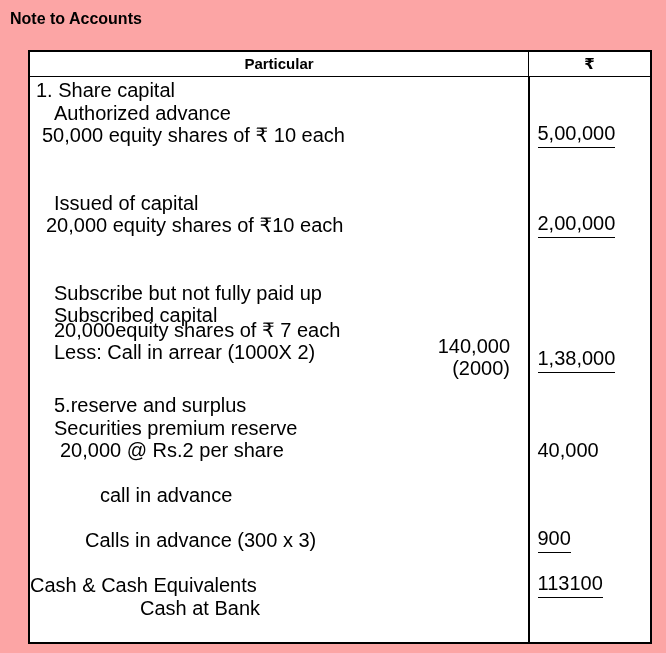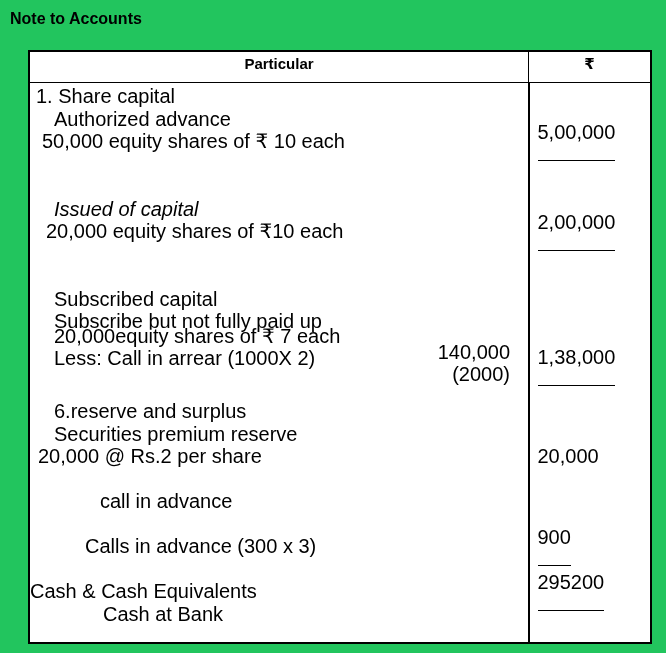--- a/index.html
+++ b/index.html
@@ -8,21 +8,21 @@
     background: #ffffff;
     width: 666px;
     height: 653px;
     font-family: "Liberation Sans", "DejaVu Sans", sans-serif;
     color: #000000;
   }
   .page {
     position: relative;
     width: 666px;
     height: 653px;
-    background: #22c55e;
+    background: #fca5a5;
     overflow: hidden;
   }
   .doc-title {
     position: absolute;
     left: 10px;
     top: 9px;
     font-size: 16px;
     font-weight: bold;
     line-height: 20px;
     color: #000000;
@@ -34,21 +34,21 @@
     width: 624px;
     height: 594px;
     border: 2px solid #000000;
     box-sizing: border-box;
     display: flex;
     flex-direction: column;
     background: #ffffff;
   }
   .thead {
     display: flex;
-    height: 31px;
+    height: 25px;
     border-bottom: 1.5px solid #000000;
     box-sizing: border-box;
     flex: 0 0 auto;
   }
   .th {
     font-weight: bold;
     font-size: 15px;
     text-align: center;
     line-height: 23px;
   }
@@ -104,21 +104,21 @@
     flex: 1 1 auto;
     padding-left: 9.5px;
     white-space: nowrap;
   }
   .amt {
     display: inline-block;
     line-height: 19px;
   }
   .amt.u {
     border-bottom: 1.5px solid #000000;
-    padding-bottom: 18px;
+    padding-bottom: 4px;
   }
 </style>
 </head>
 <body>
 
 <div class="page">
 
   <div class="doc-title">Note to Accounts</div>
 
   <div class="notes-table">
@@ -168,21 +168,21 @@
     <div class="left-cell">
       <span class="txt" style="padding-left: 0px;"></span>
       <span class="inner"></span>
     </div>
     <div class="amt-cell">
       <span class="amt"></span>
     </div>
   </div>
         <div class="row">
     <div class="left-cell">
-      <span class="txt" style="padding-left: 24px; font-style: italic;">Issued of capital</span>
+      <span class="txt" style="padding-left: 24px;">Issued of capital</span>
       <span class="inner"></span>
     </div>
     <div class="amt-cell">
       <span class="amt"></span>
     </div>
   </div>
         <div class="row">
     <div class="left-cell">
       <span class="txt" style="padding-left: 16px;">20,000 equity shares of ₹10 each</span>
       <span class="inner"></span>
@@ -204,30 +204,30 @@
     <div class="left-cell">
       <span class="txt" style="padding-left: 0px;"></span>
       <span class="inner"></span>
     </div>
     <div class="amt-cell">
       <span class="amt"></span>
     </div>
   </div>
         <div class="row">
     <div class="left-cell">
+      <span class="txt" style="padding-left: 24px;">Subscribe but not fully paid up</span>
+      <span class="inner"></span>
+    </div>
+    <div class="amt-cell">
+      <span class="amt"></span>
+    </div>
+  </div>
+        <div class="row">
+    <div class="left-cell">
       <span class="txt" style="padding-left: 24px;">Subscribed capital</span>
-      <span class="inner"></span>
-    </div>
-    <div class="amt-cell">
-      <span class="amt"></span>
-    </div>
-  </div>
-        <div class="row">
-    <div class="left-cell">
-      <span class="txt" style="padding-left: 24px;">Subscribe but not fully paid up</span>
       <span class="inner"></span>
     </div>
     <div class="amt-cell">
       <span class="amt"></span>
     </div>
   </div>
         <div class="row">
     <div class="left-cell">
       <span class="txt" style="padding-left: 24px;">20,000equity shares of ₹ 7 each</span>
       <span class="inner">140,000</span>
@@ -249,43 +249,43 @@
     <div class="left-cell">
       <span class="txt" style="padding-left: 0px;"></span>
       <span class="inner"></span>
     </div>
     <div class="amt-cell">
       <span class="amt"></span>
     </div>
   </div>
         <div class="row">
     <div class="left-cell">
-      <span class="txt" style="padding-left: 24px;">6.reserve and surplus</span>
+      <span class="txt" style="padding-left: 24px;">5.reserve and surplus</span>
       <span class="inner"></span>
     </div>
     <div class="amt-cell">
       <span class="amt"></span>
     </div>
   </div>
         <div class="row">
     <div class="left-cell">
       <span class="txt" style="padding-left: 24px;">Securities premium reserve</span>
       <span class="inner"></span>
     </div>
     <div class="amt-cell">
       <span class="amt"></span>
     </div>
   </div>
         <div class="row">
     <div class="left-cell">
-      <span class="txt" style="padding-left: 8px;">20,000 @ Rs.2 per share</span>
-      <span class="inner"></span>
-    </div>
-    <div class="amt-cell">
-      <span class="amt">20,000</span>
+      <span class="txt" style="padding-left: 30px;">20,000 @ Rs.2 per share</span>
+      <span class="inner"></span>
+    </div>
+    <div class="amt-cell">
+      <span class="amt">40,000</span>
     </div>
   </div>
         <div class="row">
     <div class="left-cell">
       <span class="txt" style="padding-left: 0px;"></span>
       <span class="inner"></span>
     </div>
     <div class="amt-cell">
       <span class="amt"></span>
     </div>
@@ -324,26 +324,26 @@
     <div class="amt-cell">
       <span class="amt"></span>
     </div>
   </div>
         <div class="row">
     <div class="left-cell">
       <span class="txt" style="">Cash &amp; Cash Equivalents</span>
       <span class="inner"></span>
     </div>
     <div class="amt-cell">
-      <span class="amt u">295200</span>
-    </div>
-  </div>
-        <div class="row">
-    <div class="left-cell">
-      <span class="txt" style="padding-left: 73px;">Cash at Bank</span>
+      <span class="amt u">113100</span>
+    </div>
+  </div>
+        <div class="row">
+    <div class="left-cell">
+      <span class="txt" style="padding-left: 73px; margin-left: 37px;">Cash at Bank</span>
       <span class="inner"></span>
     </div>
     <div class="amt-cell">
       <span class="amt"></span>
     </div>
   </div>
         <div class="row">
     <div class="left-cell">
       <span class="txt" style="padding-left: 0px;"></span>
       <span class="inner"></span>

